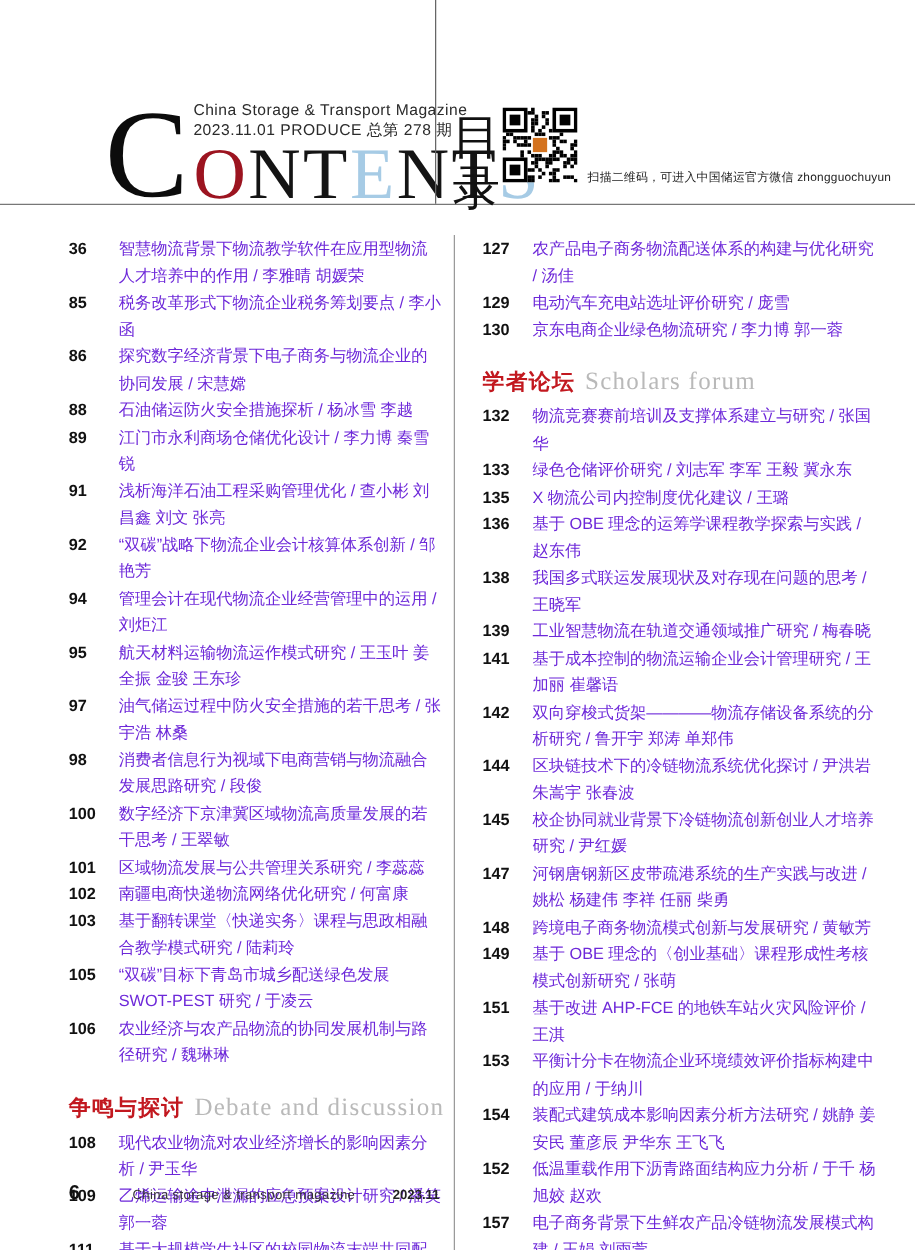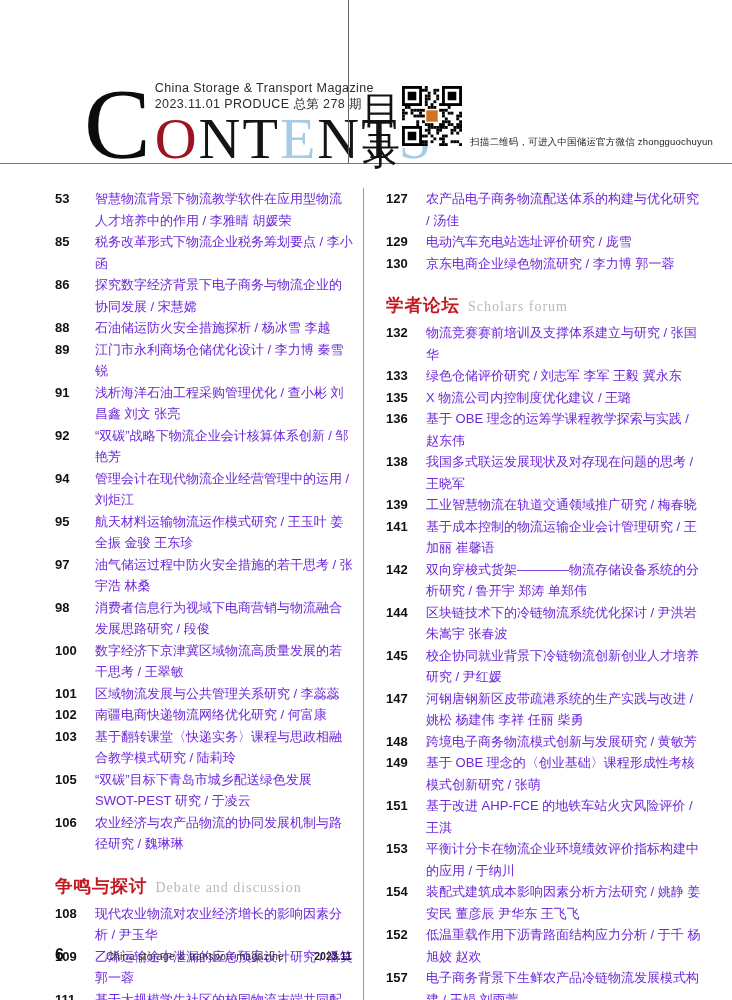--- a/index.html
+++ b/index.html
@@ -21,21 +21,21 @@
 
   
   .content{display:flex;align-items:stretch;padding:24px 26px 0 55px;}
   .col-left{width:308px;box-sizing:border-box;padding-right:10px;}
   .col-right{flex:1;box-sizing:border-box;border-left:1px solid #9a9a9a;padding-left:22px;padding-right:4px;}
   .item{display:flex;font-size:13px;line-height:21.5px;}
   .num{width:40px;flex-shrink:0;font-weight:bold;color:#111;}
   .txt{flex:1;color:#6d28d9;}
   .sec-head{margin:19px 0 5px 0;white-space:nowrap;}
   .sec-zh{font-size:17.5px;font-weight:bold;color:#c2181f;letter-spacing:1px;}
-  .sec-en{font-family:"Liberation Serif",serif;font-size:14px;color:#b9b9b9;margin-left:8px;letter-spacing:1px;}
+  .sec-en{font-family:"Liberation Serif",serif;font-size:20px;color:#b9b9b9;margin-left:8px;letter-spacing:1px;}
 
   
   .footer{position:absolute;left:55px;top:946px;display:flex;align-items:baseline;}
   .footer .pg{font-size:16px;font-weight:bold;color:#111;}
   .footer .mag{font-size:10.5px;color:#333;margin-left:42px;letter-spacing:.3px;}
   .footer .iss{font-size:10.5px;font-weight:bold;color:#222;margin-left:30px;}
 </style>
 </head>
 <body>
 
@@ -176,21 +176,21 @@
           <rect x="2" y="16" width="3" height="3" fill="#000"></rect>
           <rect x="8.5" y="8.5" width="4" height="4" fill="#d4731f"></rect>
         </svg>
     </div>
     <div class="qr-caption">扫描二维码，可进入中国储运官方微信 zhongguochuyun</div>
   </div>
 
   <div class="content">
     <div class="col-left">
         <div class="item">
-          <span class="num">53</span>
+          <span class="num">36</span>
           <span class="txt">智慧物流背景下物流教学软件在应用型物流人才培养中的作用 / 李雅晴 胡媛荣</span>
         </div>
         <div class="item">
           <span class="num">85</span>
           <span class="txt">税务改革形式下物流企业税务筹划要点 / 李小函</span>
         </div>
         <div class="item">
           <span class="num">86</span>
           <span class="txt">探究数字经济背景下电子商务与物流企业的协同发展 / 宋慧嫦</span>
         </div>

